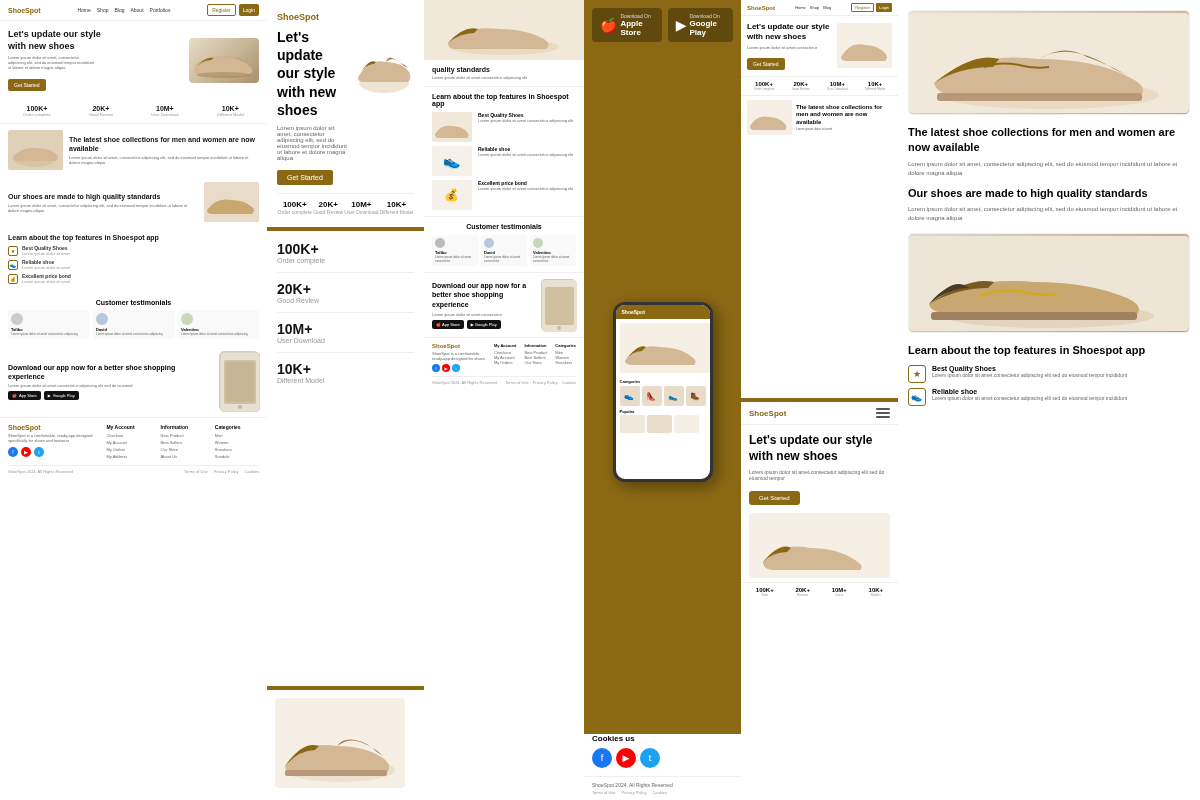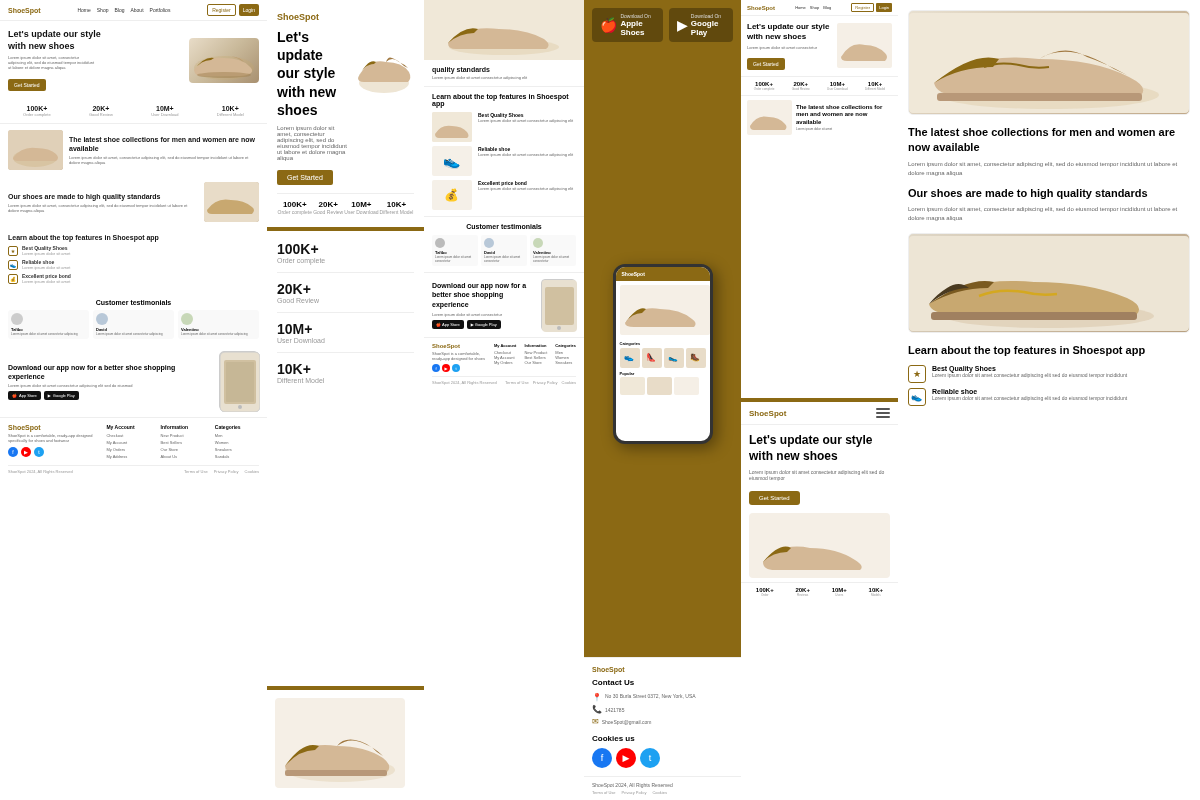--- a/index.html
+++ b/index.html
@@ -860,21 +860,21 @@
   </div>
 </div>
 
 <div class="col4 card" style="display:flex;flex-direction:column">
 
   <div style="background:#8B6914;padding:8px;display:flex;gap:6px;justify-content:center">
     <div style="background:rgba(0,0,0,0.3);color:#fff;padding:5px 8px;border-radius:4px;display:flex;align-items:center;gap:3px;cursor:pointer">
       <span style="font-size:14px">🍎</span>
       <div>
         <div style="font-size:5px;color:#ddd">Download On</div>
-        <div style="font-size:8px;font-weight:bold">Apple Shoes</div>
+        <div style="font-size:8px;font-weight:bold">Apple Store</div>
       </div>
     </div>
     <div style="background:rgba(0,0,0,0.3);color:#fff;padding:5px 8px;border-radius:4px;display:flex;align-items:center;gap:3px;cursor:pointer">
       <span style="font-size:14px">▶</span>
       <div>
         <div style="font-size:5px;color:#ddd">Download On</div>
         <div style="font-size:8px;font-weight:bold">Google Play</div>
       </div>
     </div>
   </div>
@@ -901,36 +901,20 @@
         <div style="font-size:4px;font-weight:bold;margin:3px 0 1px">Popular</div>
         <div style="display:flex;gap:2px">
           <div style="width:25px;height:18px;background:#f0e8d8;border-radius:2px"></div>
           <div style="width:25px;height:18px;background:#e8dcc8;border-radius:2px"></div>
           <div style="width:25px;height:18px;background:#f5efe6;border-radius:2px"></div>
         </div>
       </div>
     </div>
   </div>
 
-  <div style="padding:8px;border-top:1px solid #eee">
-    <div style="font-size:7px;font-weight:bold;color:#8B6914;margin-bottom:5px">ShoeSpot</div>
-    <div style="font-size:8px;font-weight:bold;margin-bottom:6px">Contact Us</div>
-    <div style="display:flex;align-items:flex-start;gap:3px;margin-bottom:3px;font-size:5px;color:#666">
-      <span style="color:#8B6914;font-size:8px">📍</span>
-      <span>No 30 Burla Street 0372, New York, USA</span>
-    </div>
-    <div style="display:flex;align-items:center;gap:3px;margin-bottom:3px;font-size:5px;color:#666">
-      <span style="color:#8B6914;font-size:8px">📞</span>
-      <span>1421785</span>
-    </div>
-    <div style="display:flex;align-items:center;gap:3px;font-size:5px;color:#666">
-      <span style="color:#8B6914;font-size:8px">✉</span>
-      <span>ShoeSpot@gmail.com</span>
-    </div>
-  </div>
 
   <div style="padding:0 8px 8px">
     <div style="font-size:8px;font-weight:bold;margin-bottom:5px">Cookies us</div>
     <div style="display:flex;gap:4px">
       <div style="width:20px;height:20px;border-radius:50%;background:#1877F2;color:#fff;display:flex;align-items:center;justify-content:center;font-size:9px;cursor:pointer">f</div>
       <div style="width:20px;height:20px;border-radius:50%;background:#FF0000;color:#fff;display:flex;align-items:center;justify-content:center;font-size:9px;cursor:pointer">▶</div>
       <div style="width:20px;height:20px;border-radius:50%;background:#1DA1F2;color:#fff;display:flex;align-items:center;justify-content:center;font-size:9px;cursor:pointer">t</div>
     </div>
   </div>
 

